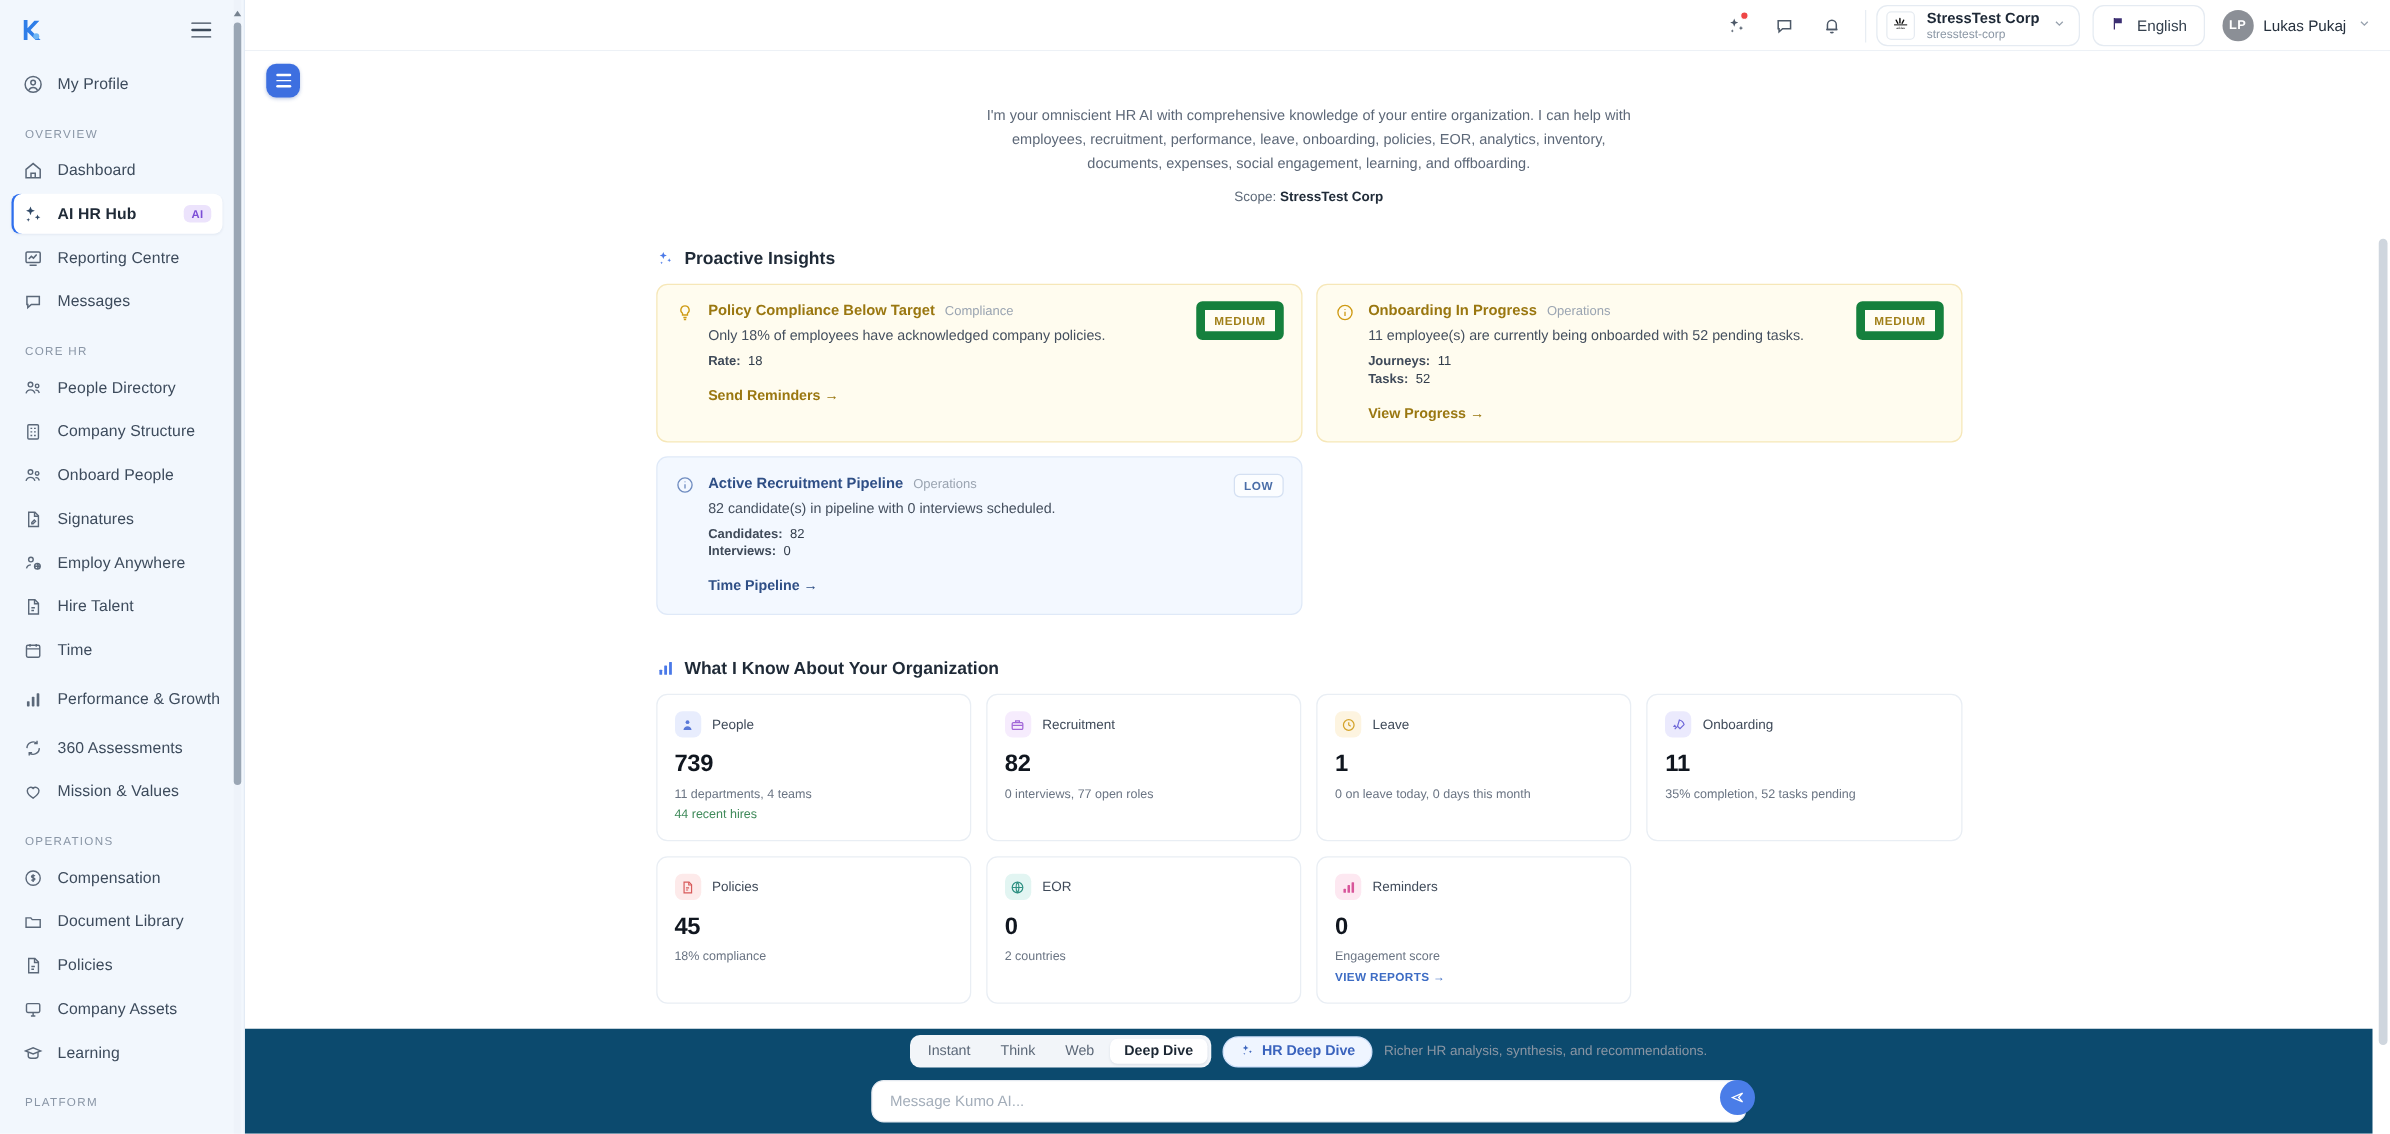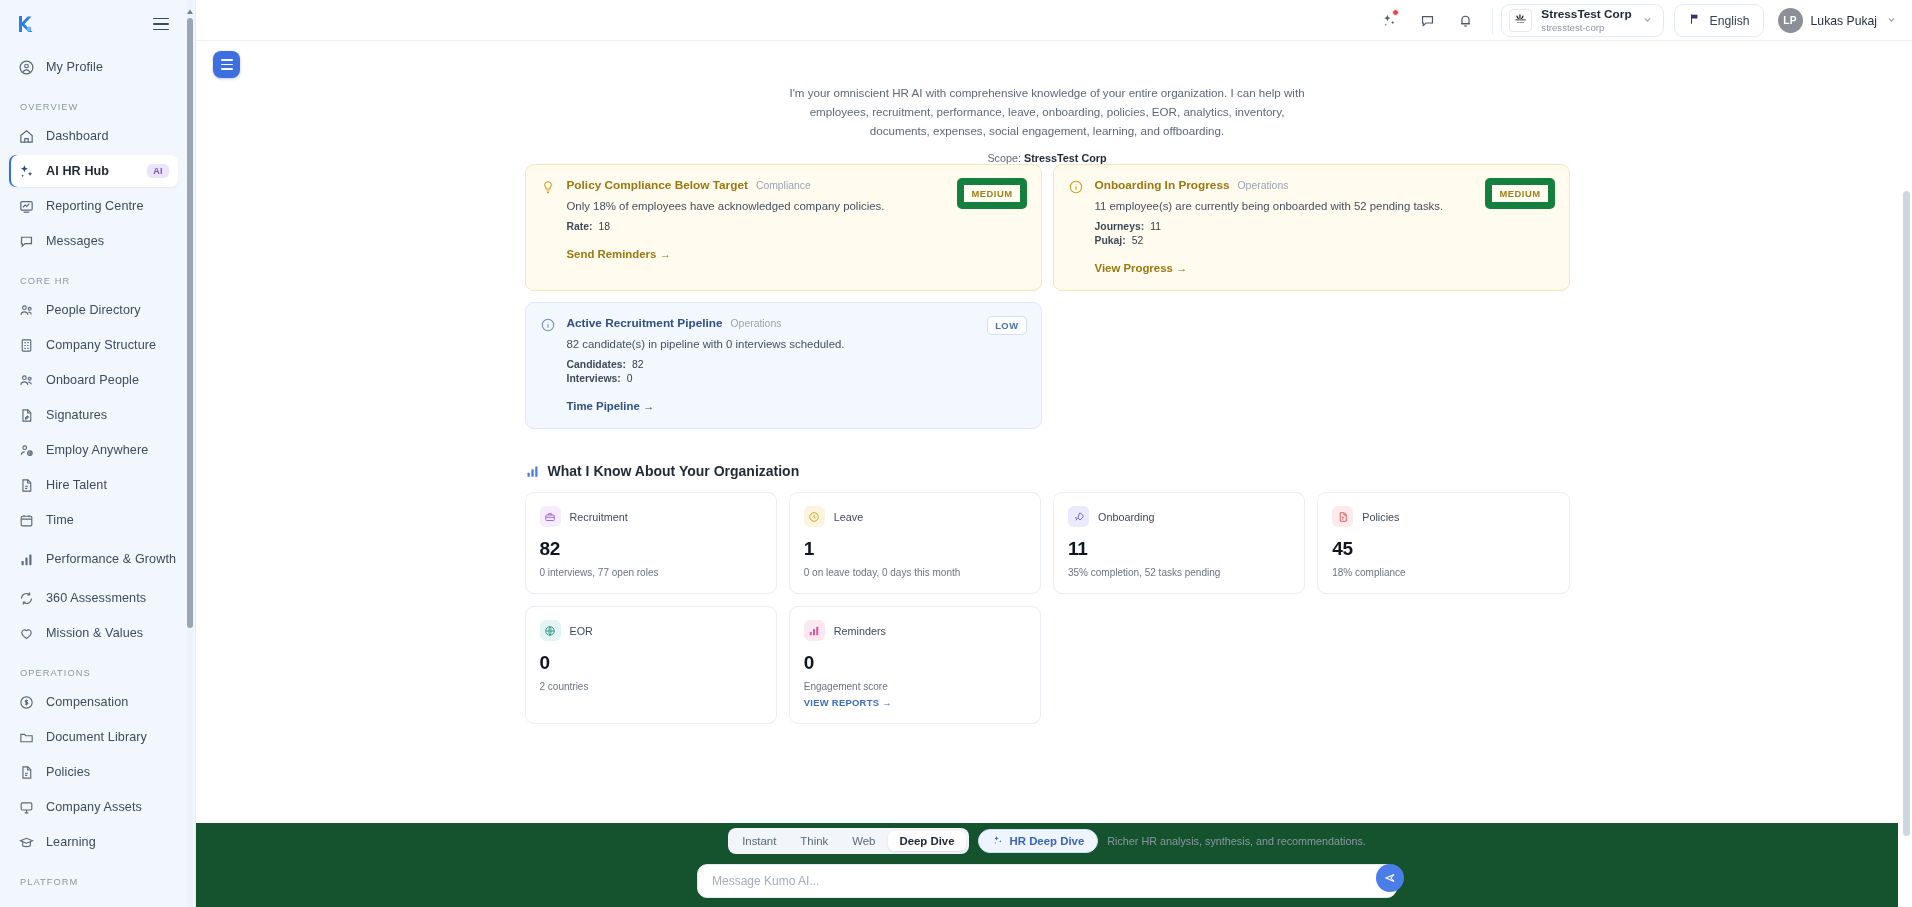--- a/index.html
+++ b/index.html
@@ -175,21 +175,21 @@
   .kn-ico { width:21px; height:21px; border-radius:6px; display:flex; align-items:center; justify-content:center; flex:0 0 21px; }
   .kn-ico svg { width:12px; height:12px; }
   .kn-name { font-size:10.8px; color:#3f4a59; }
   .kn-val { font-size:19px; font-weight:700; color:#10161f; margin-top:11px; letter-spacing:-.2px; }
   .kn-sub { font-size:10px; color:#6a7483; margin-top:7px; }
   .kn-extra { font-size:10px; color:#3f8a5a; margin-top:5px; }
   .kn-link { font-size:9.4px; font-weight:700; color:#3d6cc4; margin-top:5px; letter-spacing:.3px; }
 
   
   #composer {
-    position:absolute; left:0; right:14px; bottom:0; height:84px; background:#14532d;
+    position:absolute; left:0; right:14px; bottom:0; height:84px; background:#0c4a6e;
   }
   .modes-row { display:flex; align-items:center; gap:9px; justify-content:center; padding-top:5px; }
   .mode-seg { display:flex; align-items:center; background:#f2f5f9; border-radius:8px; padding:3px; gap:2px; }
   .mode-pill { font-size:11.4px; color:#5c6878; padding:4px 11px; border-radius:6px; cursor:pointer; }
   .mode-pill.on { background:#fff; color:#1c2733; font-weight:700; box-shadow:0 1px 2px rgba(30,50,90,.1); }
   .hrdd {
     display:flex; align-items:center; gap:6px; font-size:11.4px; font-weight:700; color:#3a63bd;
     background:#eff5ff; border:1px solid #cfe0fa; border-radius:14px; padding:4px 13px; cursor:pointer;
   }
   .hrdd svg { width:12px; height:12px; }
@@ -487,20 +487,30 @@
     <div class="center-col">
 
       <p class="intro">I'm your omniscient HR AI with comprehensive knowledge of your entire organization. I can help with employees, recruitment, performance, leave, onboarding, policies, EOR, analytics, inventory, documents, expenses, social engagement, learning, and offboarding.</p>
 
 
       <div class="scope">
         <span>Scope:</span>
         <b>StressTest Corp</b>
       </div>
 
+      <div class="sec-title">
+        <span class="si">
+          <svg viewBox="0 0 24 24" fill="currentColor">
+              <path d="M9 4l1.3 3.3 3.3 1.3-3.3 1.3L9 13.2 7.7 9.9 4.4 8.6 7.7 7.3z"></path>
+              <path d="M16.6 12.2l.7 1.8 1.8.7-1.8.7-.7 1.8-.7-1.8-1.8-.7 1.8-.7z"></path>
+              <path d="M6.8 16.2l.5 1.3 1.3.5-1.3.5-.5 1.3-.5-1.3-1.3-.5 1.3-.5z"></path>
+            </svg>
+        </span>
+        <span>Proactive Insights</span>
+      </div>
 
       <div class="ins-grid">
 
         <div class="ins-card amber">
           <span class="ins-ico">
             <svg viewBox="0 0 24 24" fill="none" stroke="currentColor" stroke-width="1.6">
                 <path d="M12 4a5 5 0 0 1 3 9v2H9v-2a5 5 0 0 1 3-9z"></path>
                 <path d="M10 18h4M10.6 20.4h2.8"></path>
               </svg>
           </span>
@@ -531,21 +541,21 @@
             <div class="ins-head">
               <span class="ins-title">Onboarding In Progress</span>
               <span class="ins-cat">Operations</span>
             </div>
             <div class="ins-desc">11 employee(s) are currently being onboarded with 52 pending tasks.</div>
             <div class="ins-metrics">
               <div class="ins-metric">
                 <b>Journeys:</b><span>11</span>
               </div>
               <div class="ins-metric">
-                <b>Pukaj:</b><span>52</span>
+                <b>Tasks:</b><span>52</span>
               </div>
             </div>
             <div class="ins-action">View Progress →</div>
           </div>
           <span class="sev medium">MEDIUM</span>
         </div>
 
         <div class="ins-card blue">
           <span class="ins-ico">
             <svg viewBox="0 0 24 24" fill="none" stroke="currentColor" stroke-width="1.6">
@@ -578,20 +588,34 @@
           <svg viewBox="0 0 24 24" fill="currentColor">
               <rect x="4" y="14" width="3.6" height="6.5" rx=".8"></rect>
               <rect x="10.2" y="8.5" width="3.6" height="12" rx=".8"></rect>
               <rect x="16.4" y="4" width="3.6" height="16.5" rx=".8"></rect>
             </svg>
         </span>
         <span>What I Know About Your Organization</span>
       </div>
 
       <div class="kn-grid" id="kn-grid">
+          <div class="kn-card">
+            <div class="kn-top">
+              <span class="kn-ico" style="background: rgb(232, 237, 253); color: rgb(90, 121, 216);">
+                <svg viewBox="0 0 24 24" fill="currentColor">
+                  <circle cx="12" cy="7.5" r="3"></circle>
+                  <path d="M5.5 20c.6-4 3.3-6 6.5-6s5.9 2 6.5 6z"></path>
+                </svg>
+              </span>
+              <span class="kn-name">People</span>
+            </div>
+            <div class="kn-val">739</div>
+            <div class="kn-sub">11 departments, 4 teams</div>
+            <div class="kn-extra">44 recent hires</div>
+          </div>
           <div class="kn-card">
             <div class="kn-top">
               <span class="kn-ico" style="background: rgb(246, 236, 253); color: rgb(162, 103, 216);">
                 <svg viewBox="0 0 24 24" fill="none" stroke="currentColor" stroke-width="2">
                   <rect x="3.5" y="8" width="17" height="11" rx="2"></rect>
                   <path d="M9 8V5.5h6V8M3.5 12.5h17"></path>
                 </svg>
               </span>
               <span class="kn-name">Recruitment</span>
             </div>

